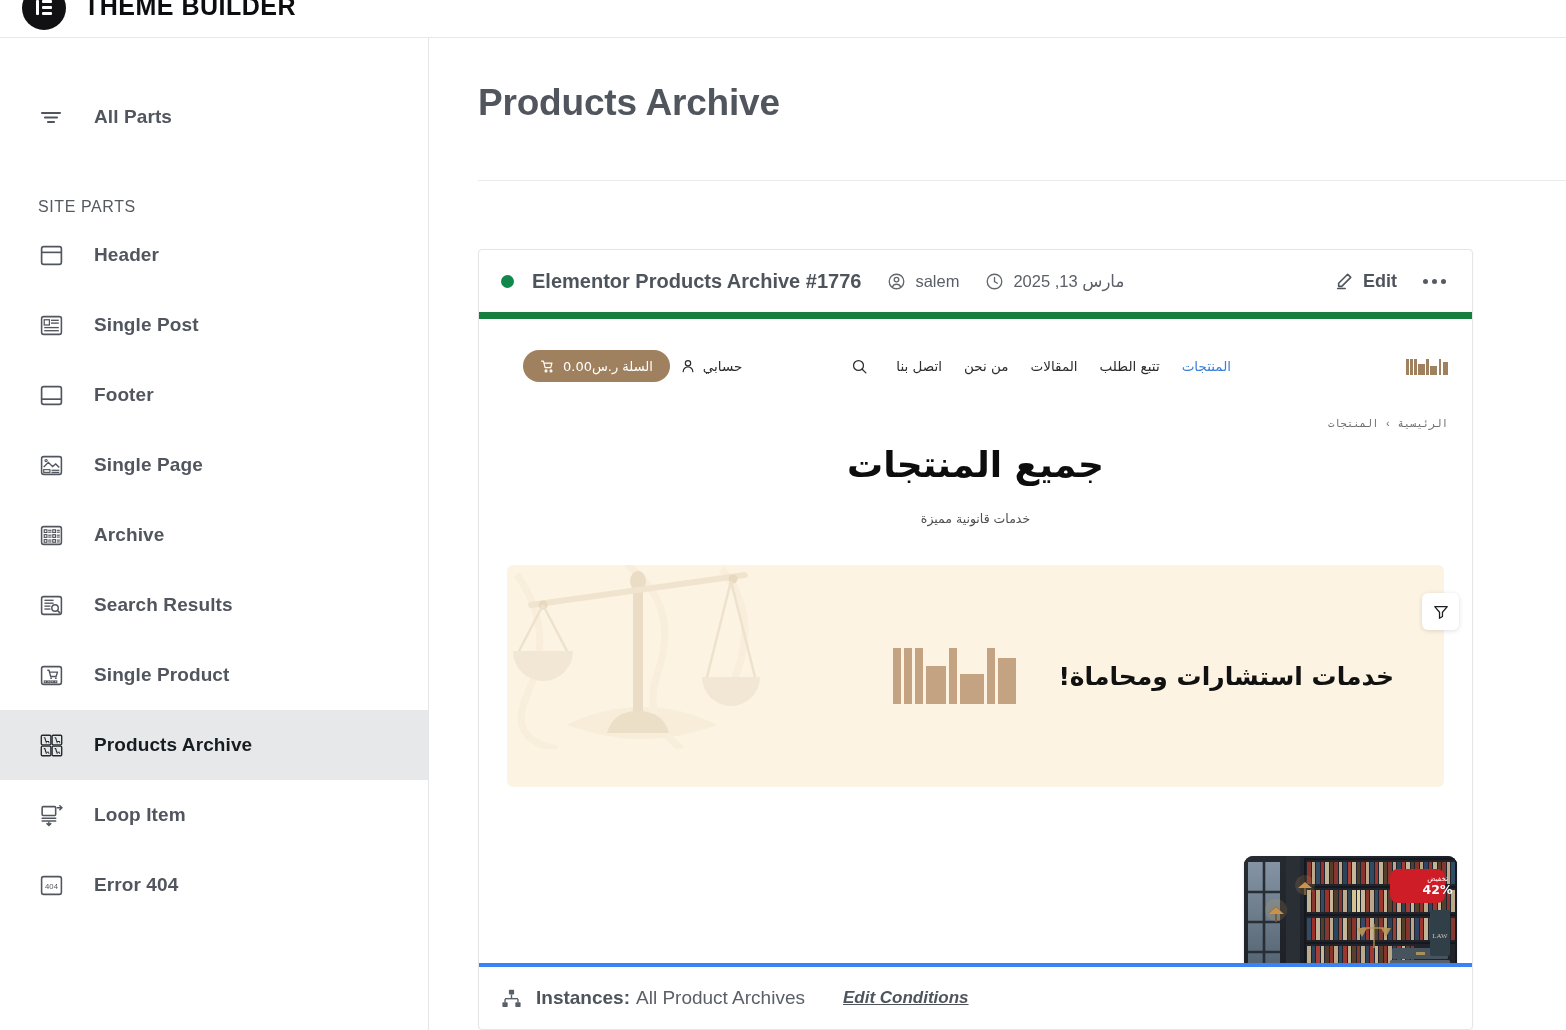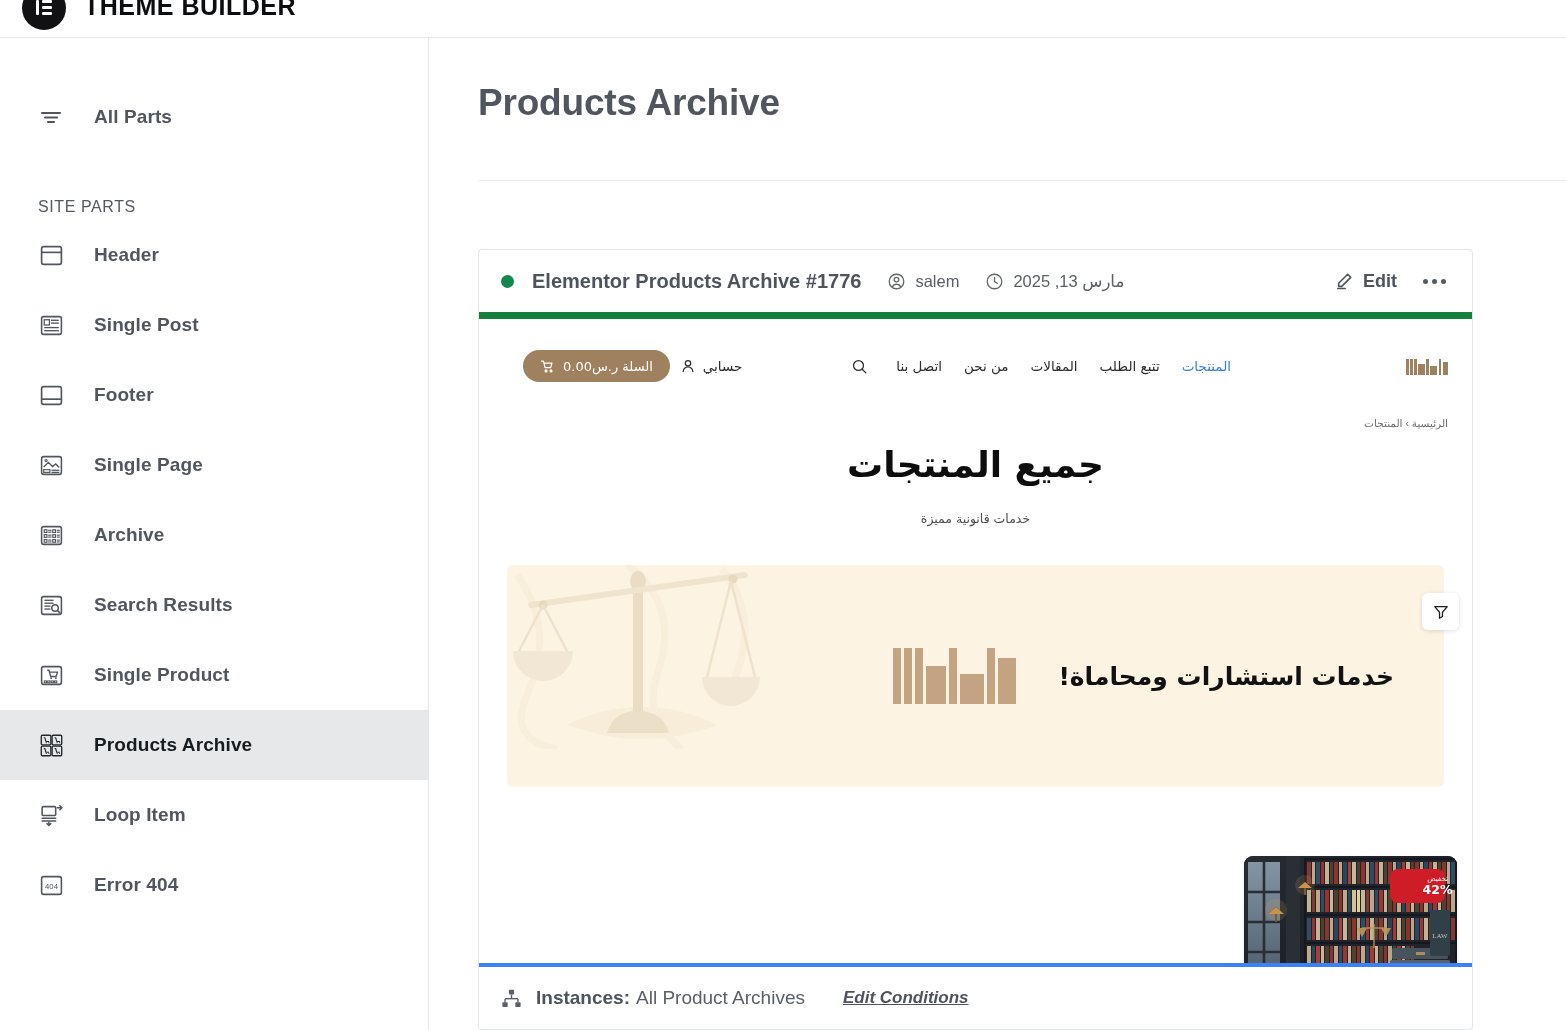--- a/index.html
+++ b/index.html
@@ -145,21 +145,21 @@
     display:flex; flex-direction: row-reverse; align-items:center; gap:8px;
     background: #a0815f; color:#fff; border-radius: 20px;
     height: 32px; padding: 0 17px; margin-left: 22px; cursor:pointer;
     font-size: 13px; white-space: nowrap;
     font-family: "DejaVu Sans", "Liberation Sans", sans-serif;
   }
 
   .crumb {
     position: absolute; top: 98px; right: 24px;
     font-size: 10.5px; color:#6d6d6d; direction: rtl;
-    font-family: Liberation Sans, sans-serif;
+    font-family: Liberation Mono, monospace;
   }
   .hero-title {
     position: absolute; top: 125px; left: 0; width: 100%;
     text-align: center; font-size: 36px; font-weight: bold; color:#0d0d0d;
     direction: rtl; font-family: "DejaVu Sans", "Liberation Sans", sans-serif;
   }
   .hero-sub {
     position: absolute; top: 192px; left: 0; width: 100%;
     text-align: center; font-size: 12.5px; color:#4e4e4e; direction: rtl;
     font-family: "DejaVu Sans", "Liberation Sans", sans-serif;

